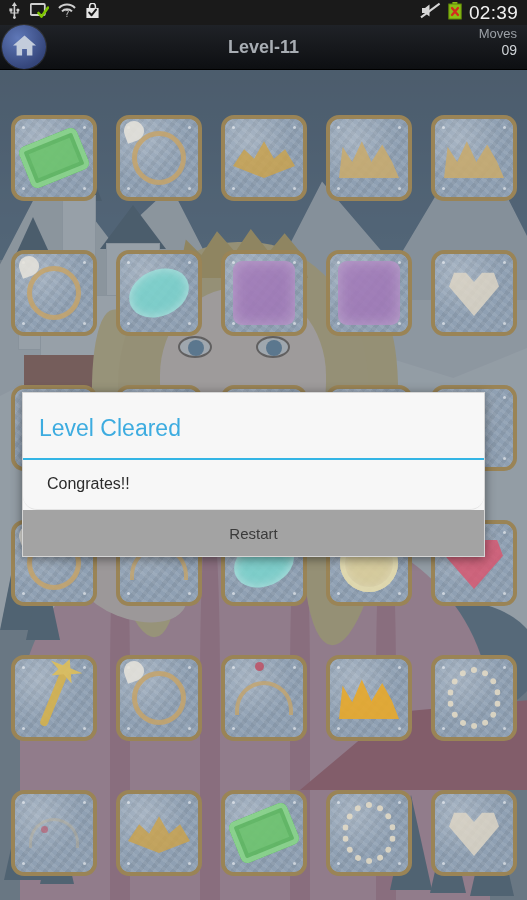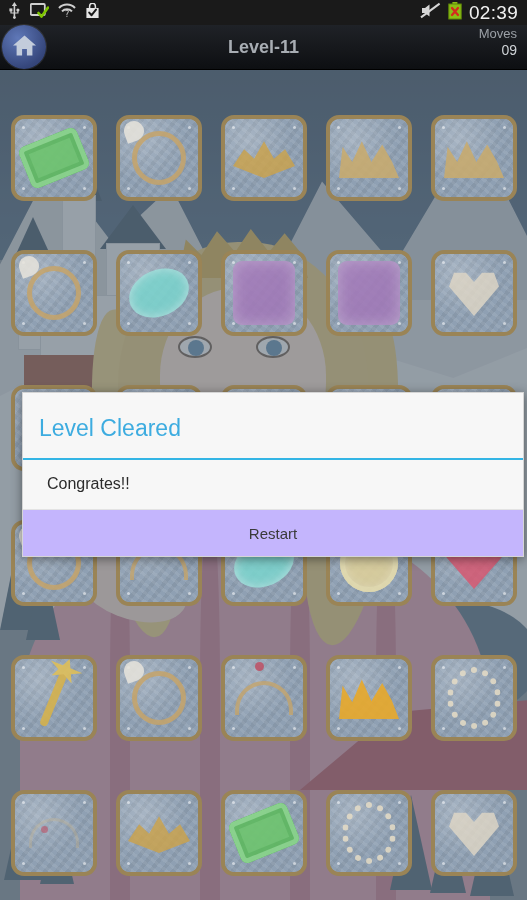--- a/index.html
+++ b/index.html
@@ -178,30 +178,30 @@
              display:flex; align-items:center; justify-content:center;
              box-shadow:0 0 0 1px rgba(255,255,255,0.10); }
   #bartitle { position:absolute; left:0; right:0; top:0; height:45px;
               display:flex; align-items:center; justify-content:center;
               color:#a8adb3; font-size:18px;font-weight:bold; }
   #moves { position:absolute; right:10px; top:2px; text-align:right; line-height:1.15; }
   #moves .lbl { color:#9ba0a6; font-size:13px; display:block; }
   #moves .val { color:#cfd3d7; font-size:14px; display:block; }
 
   
-  #dialog { position:absolute; left:22px; top:392px; width:502px;
+  #dialog { position:absolute; left:22px; top:392px; width:463px;
             background:#f7f7f7; box-shadow:0 2px 10px rgba(0,0,0,0.45);
             border:1px solid #d5d5d5; }
   #dlg-title { padding:22px 16px 16px 16px; font-size:23px; color:#3dace0; }
   #dlg-rule { height:2px; background:#33b5e5; }
   #dlg-msg { padding:15px 0 16px 24px; font-size:16px; color:#2b2b2b;
-             border-bottom:1px solid #e3e3e3; }
+             border-bottom:1px solid #e3e3e3;border-radius:14px; }
   #dlg-buttons { display:flex; height:46px; }
   .dlgbtn { flex:1; display:flex; align-items:center; justify-content:center;
-            font-size:15px; color:#3a3a3a; background:#c4b5fd; }
+            font-size:15px; color:#3a3a3a; background:#a3a3a3; }
   #btn-next { border-left:1px solid #dcdcdc; }
 </style>
 </head>
 <body>
 
 <div id="screen">
 
   <div id="bg">
     <div class="sky"></div>
     <div class="mtn mtn2"></div>

